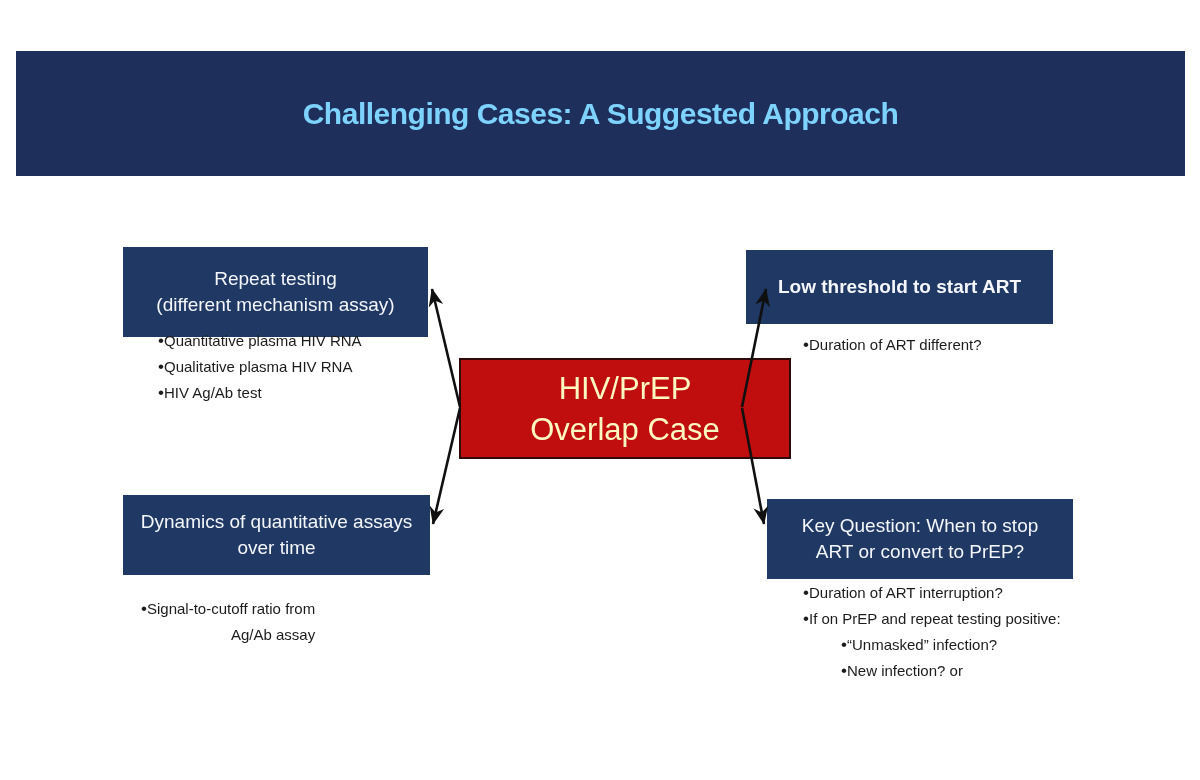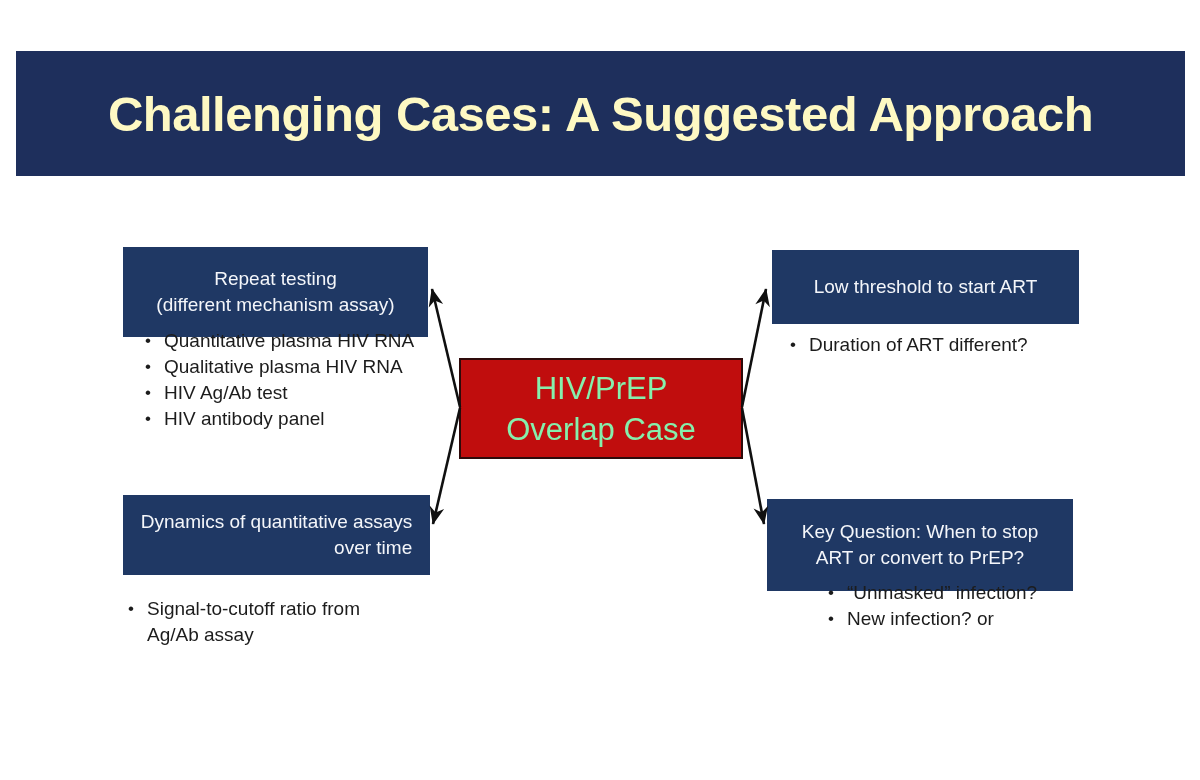--- a/index.html
+++ b/index.html
@@ -22,62 +22,63 @@
   .slide-header {
     position: absolute;
     left: 16px; top: 51px;
     width: 1169px; height: 125px;
     background: var(--navy-header);
     display: flex;
     align-items: center;
     justify-content: center;
   }
   .slide-title {
-    color: #fef9c3;
-    font-size: 49px;
+    color: #7dd3fc;
+    font-size: 30px;
     letter-spacing: -0.5px;
     white-space: nowrap;
   }
   .qbox {
     position: absolute;
     background: var(--navy);
     color: var(--text-light);
     display: flex;
     align-items: center;
     justify-content: center;
     text-align: center;
     font-size: 19px;
     line-height: 26px;
   }
   .pre { white-space: pre-line; }
   .qbox-tl { left: 123px; top: 247px; width: 305px; height: 90px; }
-  .qbox-tr { left: 772px; top: 250px; width: 307px; height: 74px; }
-  .qbox-bl { left: 123px; top: 495px; width: 307px; height: 80px; text-align: right; }
-  .qbox-br { left: 767px; top: 499px; width: 306px; height: 92px; }
+  .qbox-tr { left: 746px; top: 250px; width: 307px; height: 74px; font-weight: bold; }
+  .qbox-bl { left: 123px; top: 495px; width: 307px; height: 80px; }
+  .qbox-br { left: 767px; top: 499px; width: 306px; height: 80px; }
   .center-box {
     position: absolute;
     left: 459px; top: 358px;
-    width: 284px; height: 101px;
+    width: 332px; height: 101px;
     background: var(--red);
     border: 2px solid var(--red-border);
-    color: #86efac;
+    color: #fef9c3;
     display: flex;
     align-items: center;
     justify-content: center;
     text-align: center;
     font-size: 31px;
     line-height: 41px;
     z-index: 2;
   }
   .blist {
     position: absolute;
     list-style: none;
-    font-size: 19px;
+    font-size: 15px;
     line-height: 26px;
     color: var(--text-dark);
+    text-align: right;
   }
   .blist li { display: flex; align-items: flex-start; }
   .blist li::before {
     content: "\2022";
     flex: 0 0 19px;
     width: 19px;
     font-size: 17px;
   }
   .blist li.sub { margin-left: 38px; }
   .list-tl { left: 145px; top: 328px; }
@@ -129,23 +130,20 @@
 <ul class="blist list-tl">
   <li>
       <span class="pre">Quantitative plasma HIV RNA</span>
     </li>
   <li>
       <span class="pre">Qualitative plasma HIV RNA</span>
     </li>
   <li>
       <span class="pre">HIV Ag/Ab test</span>
     </li>
-  <li>
-      <span class="pre">HIV antibody panel</span>
-    </li>
 </ul>
 
 <div class="qbox qbox-tr">
   <span class="pre">Low threshold to start ART</span>
 </div>
 <ul class="blist list-tr">
   <li>
       <span class="pre">Duration of ART different?</span>
     </li>
 </ul>
@@ -159,19 +157,25 @@
       <span class="pre">Signal-to-cutoff ratio from
 Ag/Ab assay</span>
     </li>
 </ul>
 
 <div class="qbox qbox-br">
   <span class="pre">Key Question: When to stop
 ART or convert to PrEP?</span>
 </div>
 <ul class="blist list-br">
+  <li>
+      <span class="pre">Duration of ART interruption?</span>
+    </li>
+  <li>
+      <span class="pre">If on PrEP and repeat testing positive:</span>
+    </li>
   <li class="sub">
       <span class="pre">“Unmasked” infection?</span>
     </li>
   <li class="sub">
       <span class="pre">New infection? or</span>
     </li>
 </ul>
 
 </body></html>

